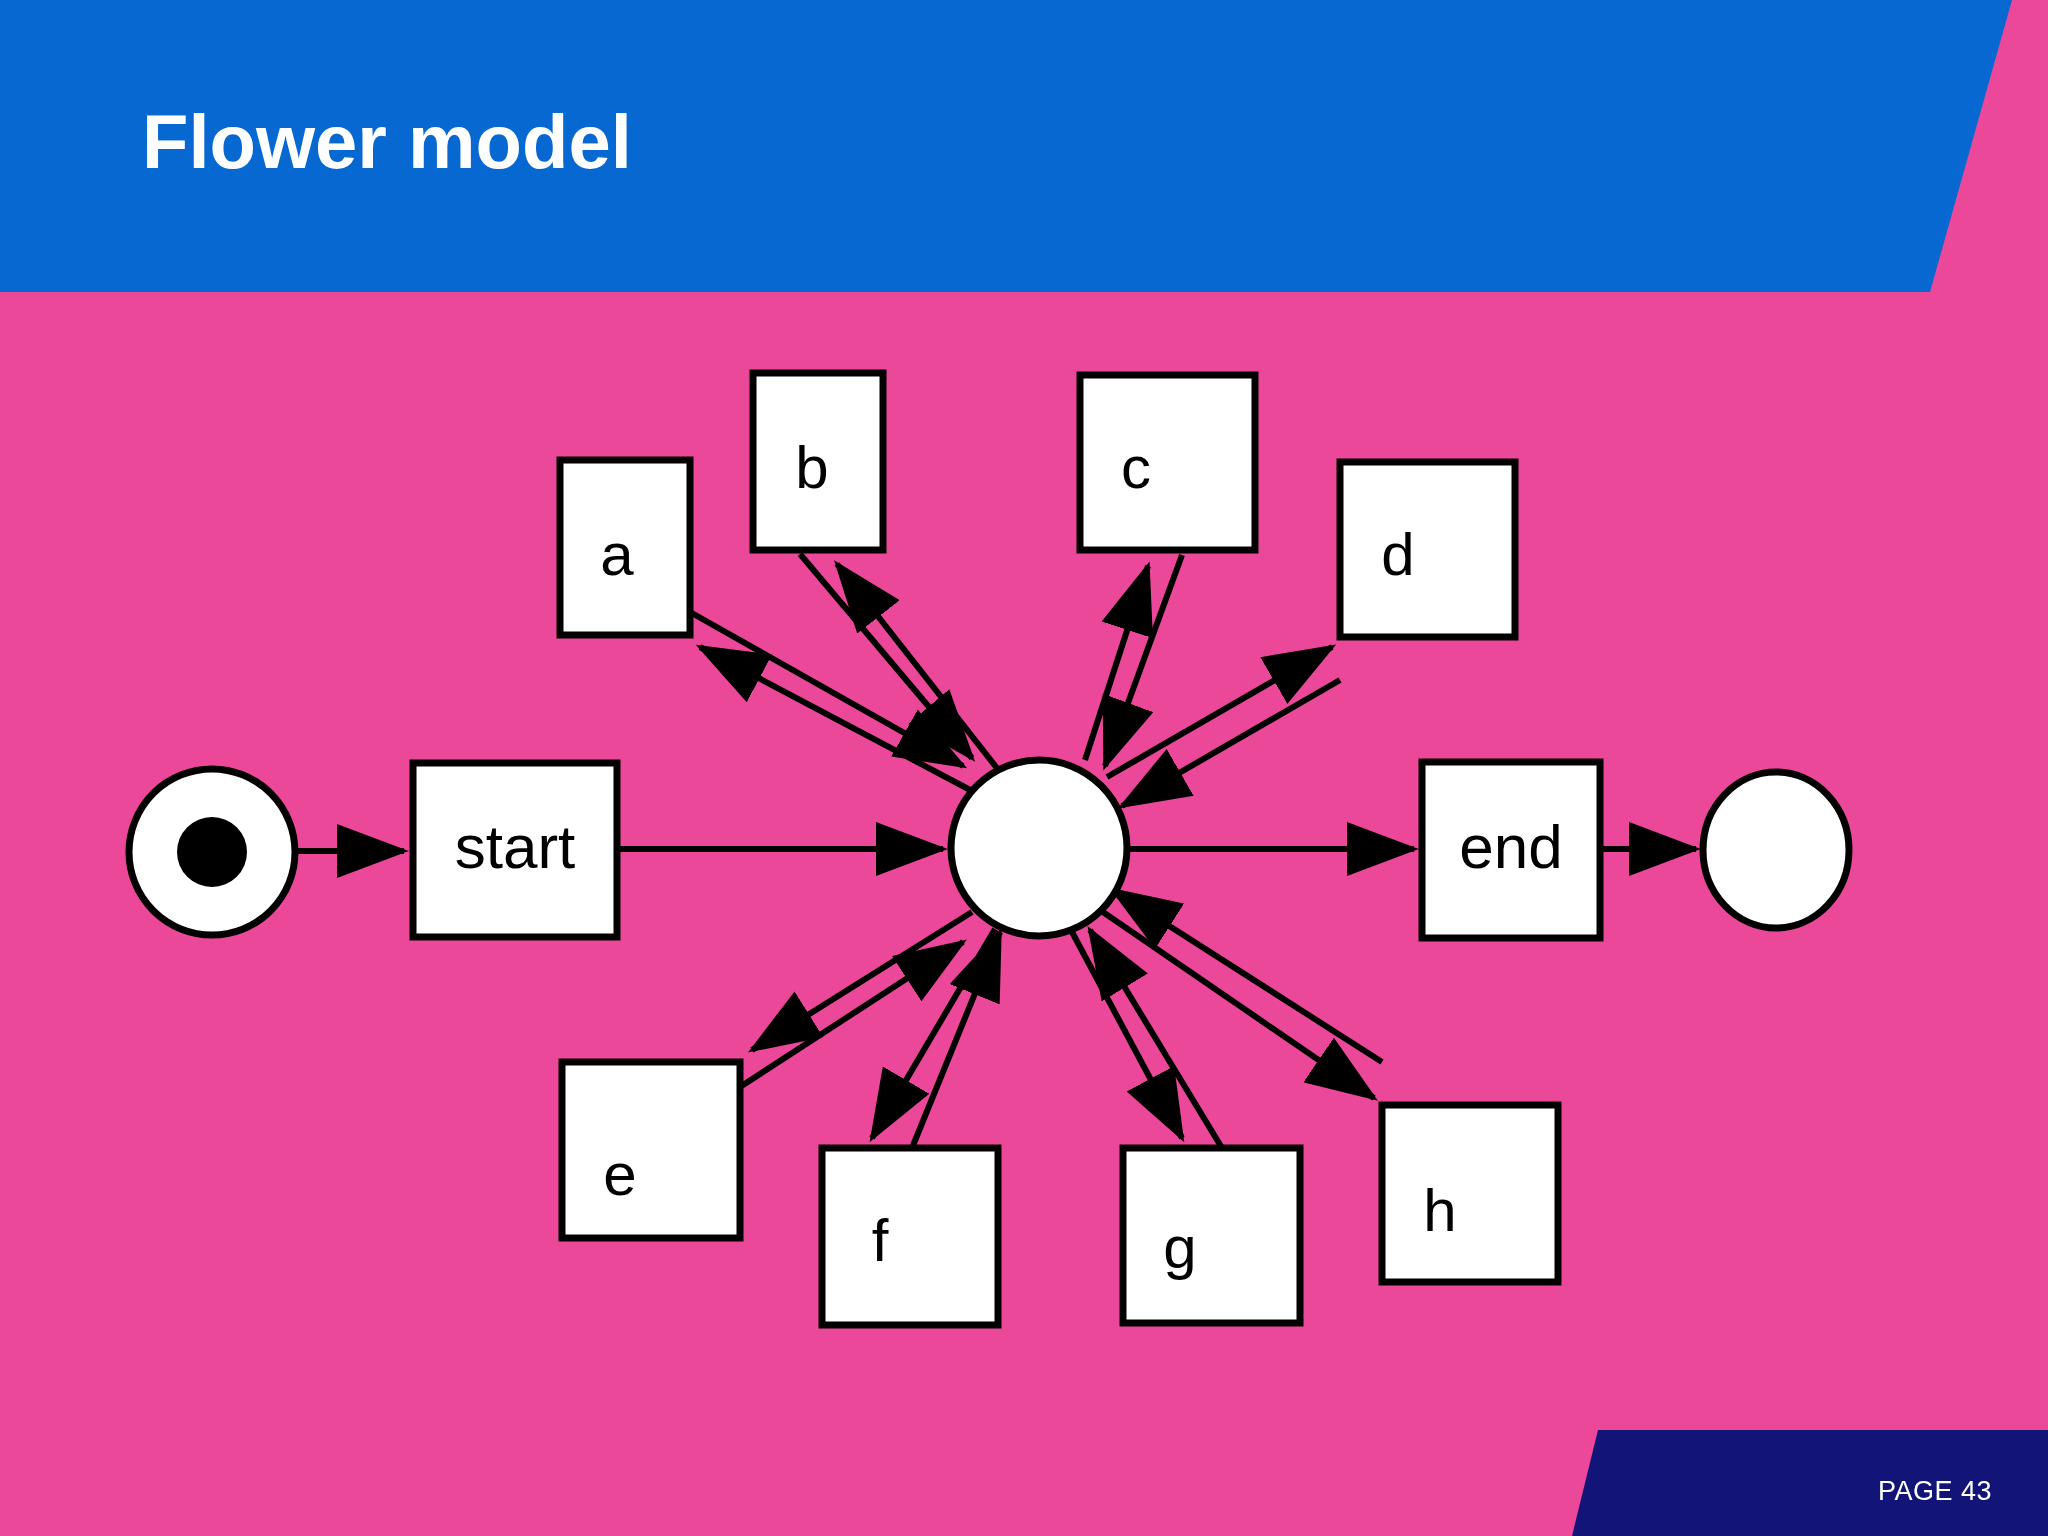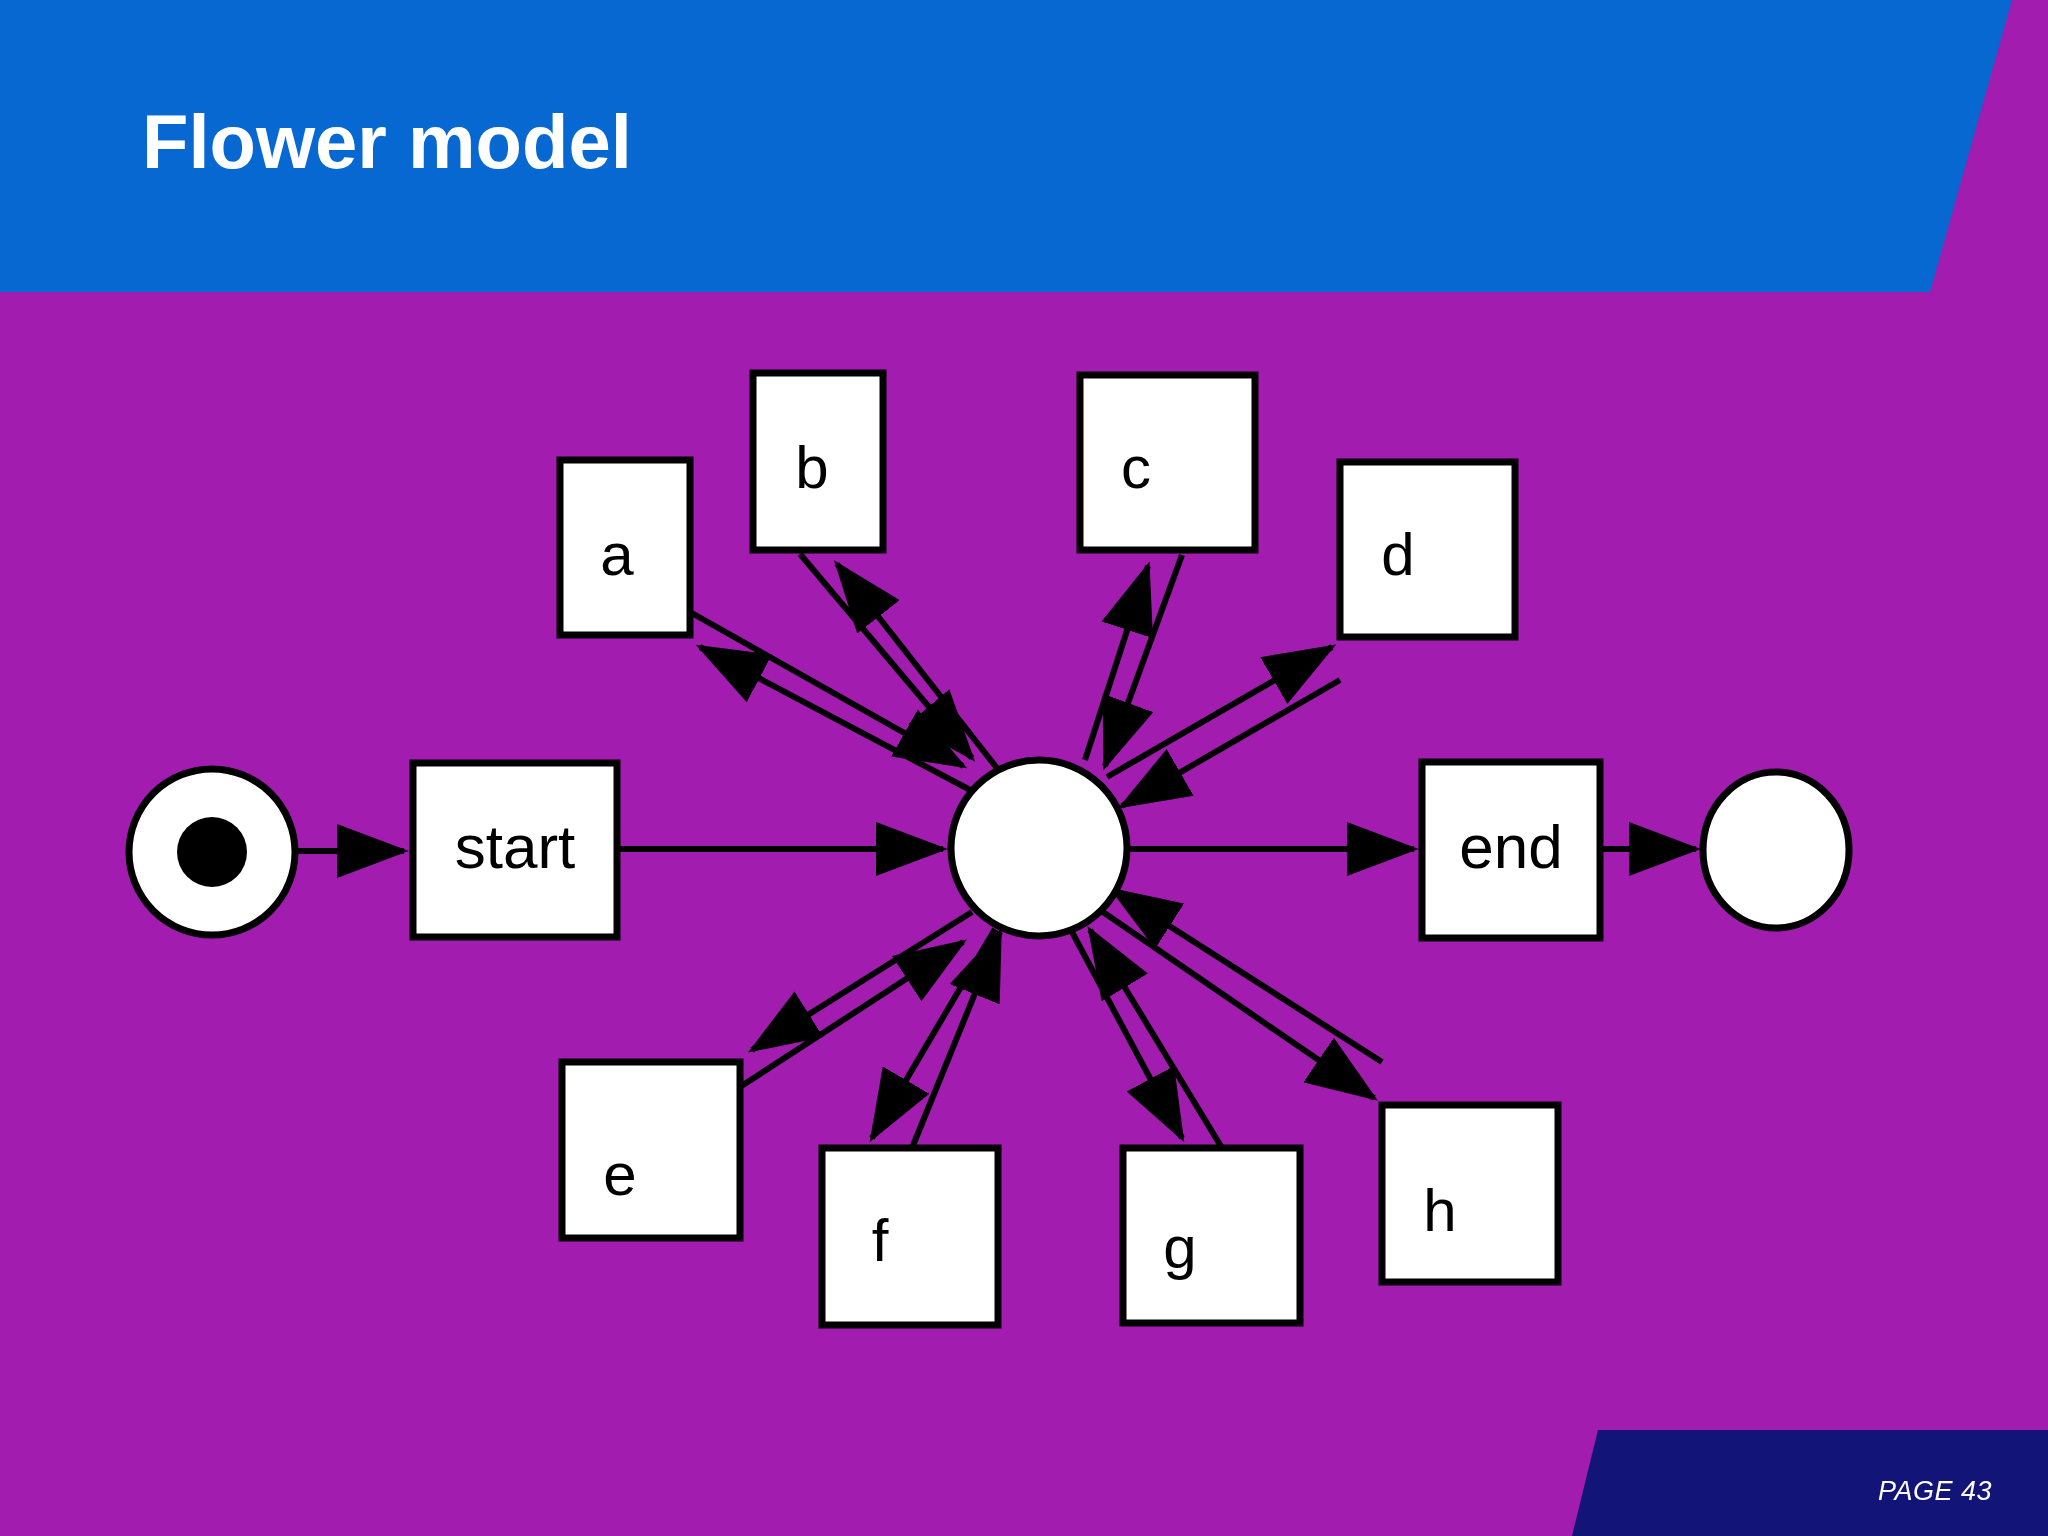--- a/index.html
+++ b/index.html
@@ -106,21 +106,21 @@
     dominant-baseline: middle;
     user-select: none;
   }
   .node-label.small {
     font-size: 60px;
   }
 </style>
 </head>
 <body>
 
-<div id="slide" style="background: #a21caf;">
+<div id="slide" style="background: #ec4899;">
 
   <div id="header-band">
     <svg width="2048" height="292" viewBox="0 0 2048 292">
       <polygon id="header-poly" points="0,0 2012,0 1930,292 0,292" fill="#0768d2"></polygon>
     </svg>
     <div id="header-title" style="color: rgb(255, 255, 255);">Flower model</div>
   </div>
 
   <div id="diagram-wrap">
     <svg class="diagram" viewBox="0 0 2048 1150">
@@ -237,16 +237,16 @@
         <text class="node-label" x="1511" y="560">end</text>
       </g>
 
     </svg>
   </div>
 
   <div id="footer-badge">
     <svg width="488" height="106" viewBox="0 0 488 106">
       <polygon id="footer-poly" points="38,0 488,0 488,106 12,106" fill="#131478"></polygon>
     </svg>
-    <div id="page-number" style="color: rgb(255, 255, 255); font-style: italic;">PAGE 43</div>
+    <div id="page-number" style="color: rgb(255, 255, 255);">PAGE 43</div>
   </div>
 
 </div>
 
 </body></html>

